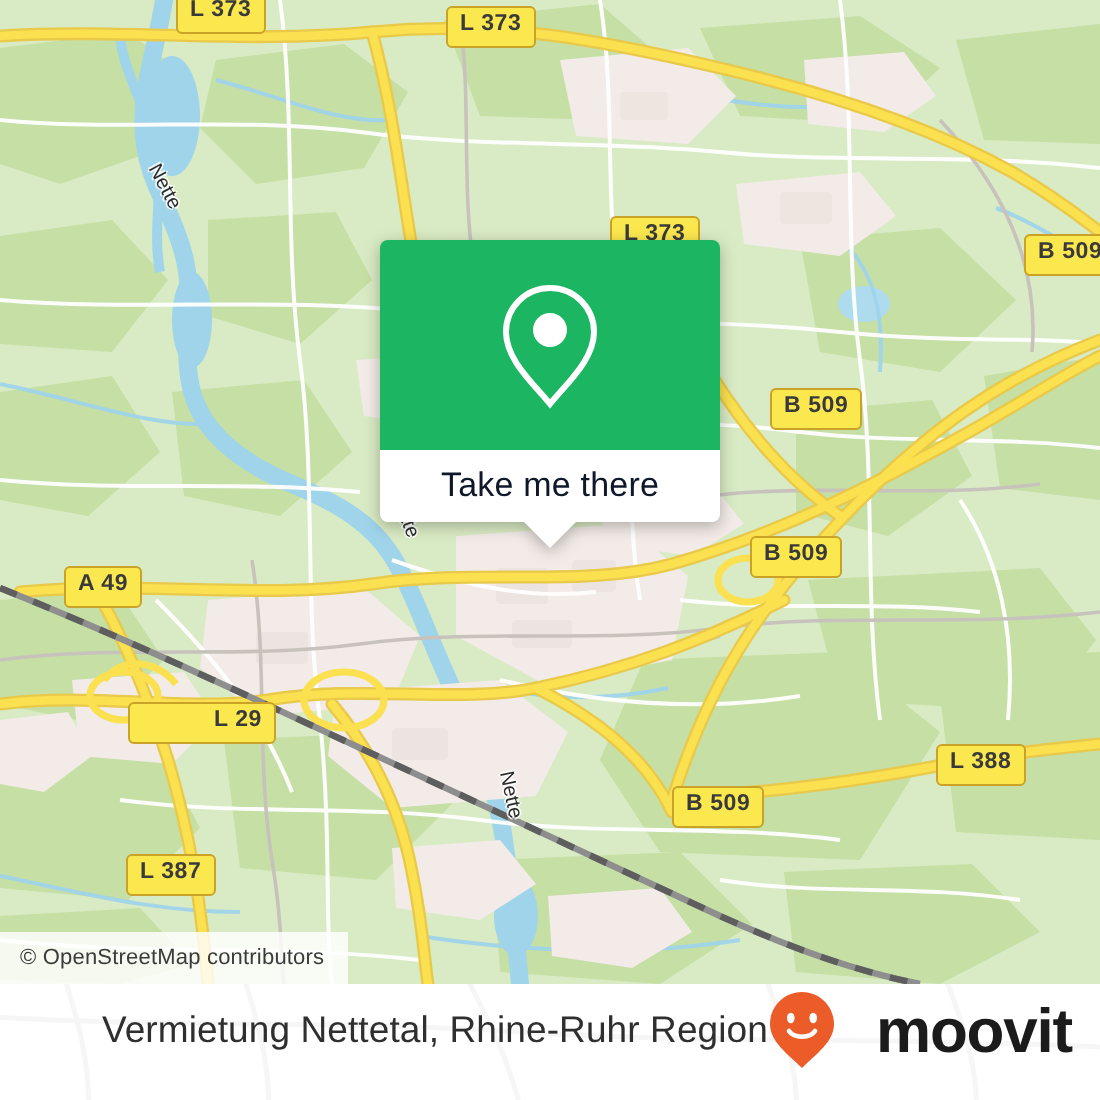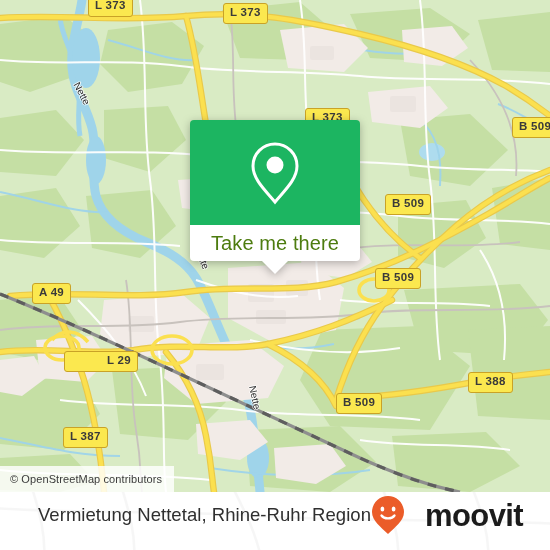--- a/index.html
+++ b/index.html
@@ -65,22 +65,22 @@
   }
   .callout-bottom {
     height: 36px;
     background: #ffffff;
     border-radius: 0 0 4px 4px;
     display: flex;
     align-items: center;
     justify-content: center;
   }
   .callout-label {
-    color: #4d7c0f;
-    font-size: 20px;
+    color: #0f172a;
+    font-size: 17px;
     letter-spacing: 0.1px;
   }
   .callout-pointer {
     position: absolute;
     left: 50%;
     top: 141px;
     margin-left: -13px;
     width: 0;
     height: 0;
     border-left: 13px solid transparent;
@@ -120,21 +120,21 @@
   
   #footer {
     position: absolute;
     left: 0;
     top: 492px;
     width: 550px;
     height: 58px;
     background: #ffffff;
     display: flex;
     align-items: center;
-    justify-content: center;
+    justify-content: flex-end;
     padding: 0 14px 12px 25px;
     box-sizing: border-box;
     overflow: hidden;
   }
   #footer-watermark {
     position: absolute;
     left: 0; top: 0;
     width: 550px; height: 58px;
     opacity: 0.5;
     pointer-events: none;

